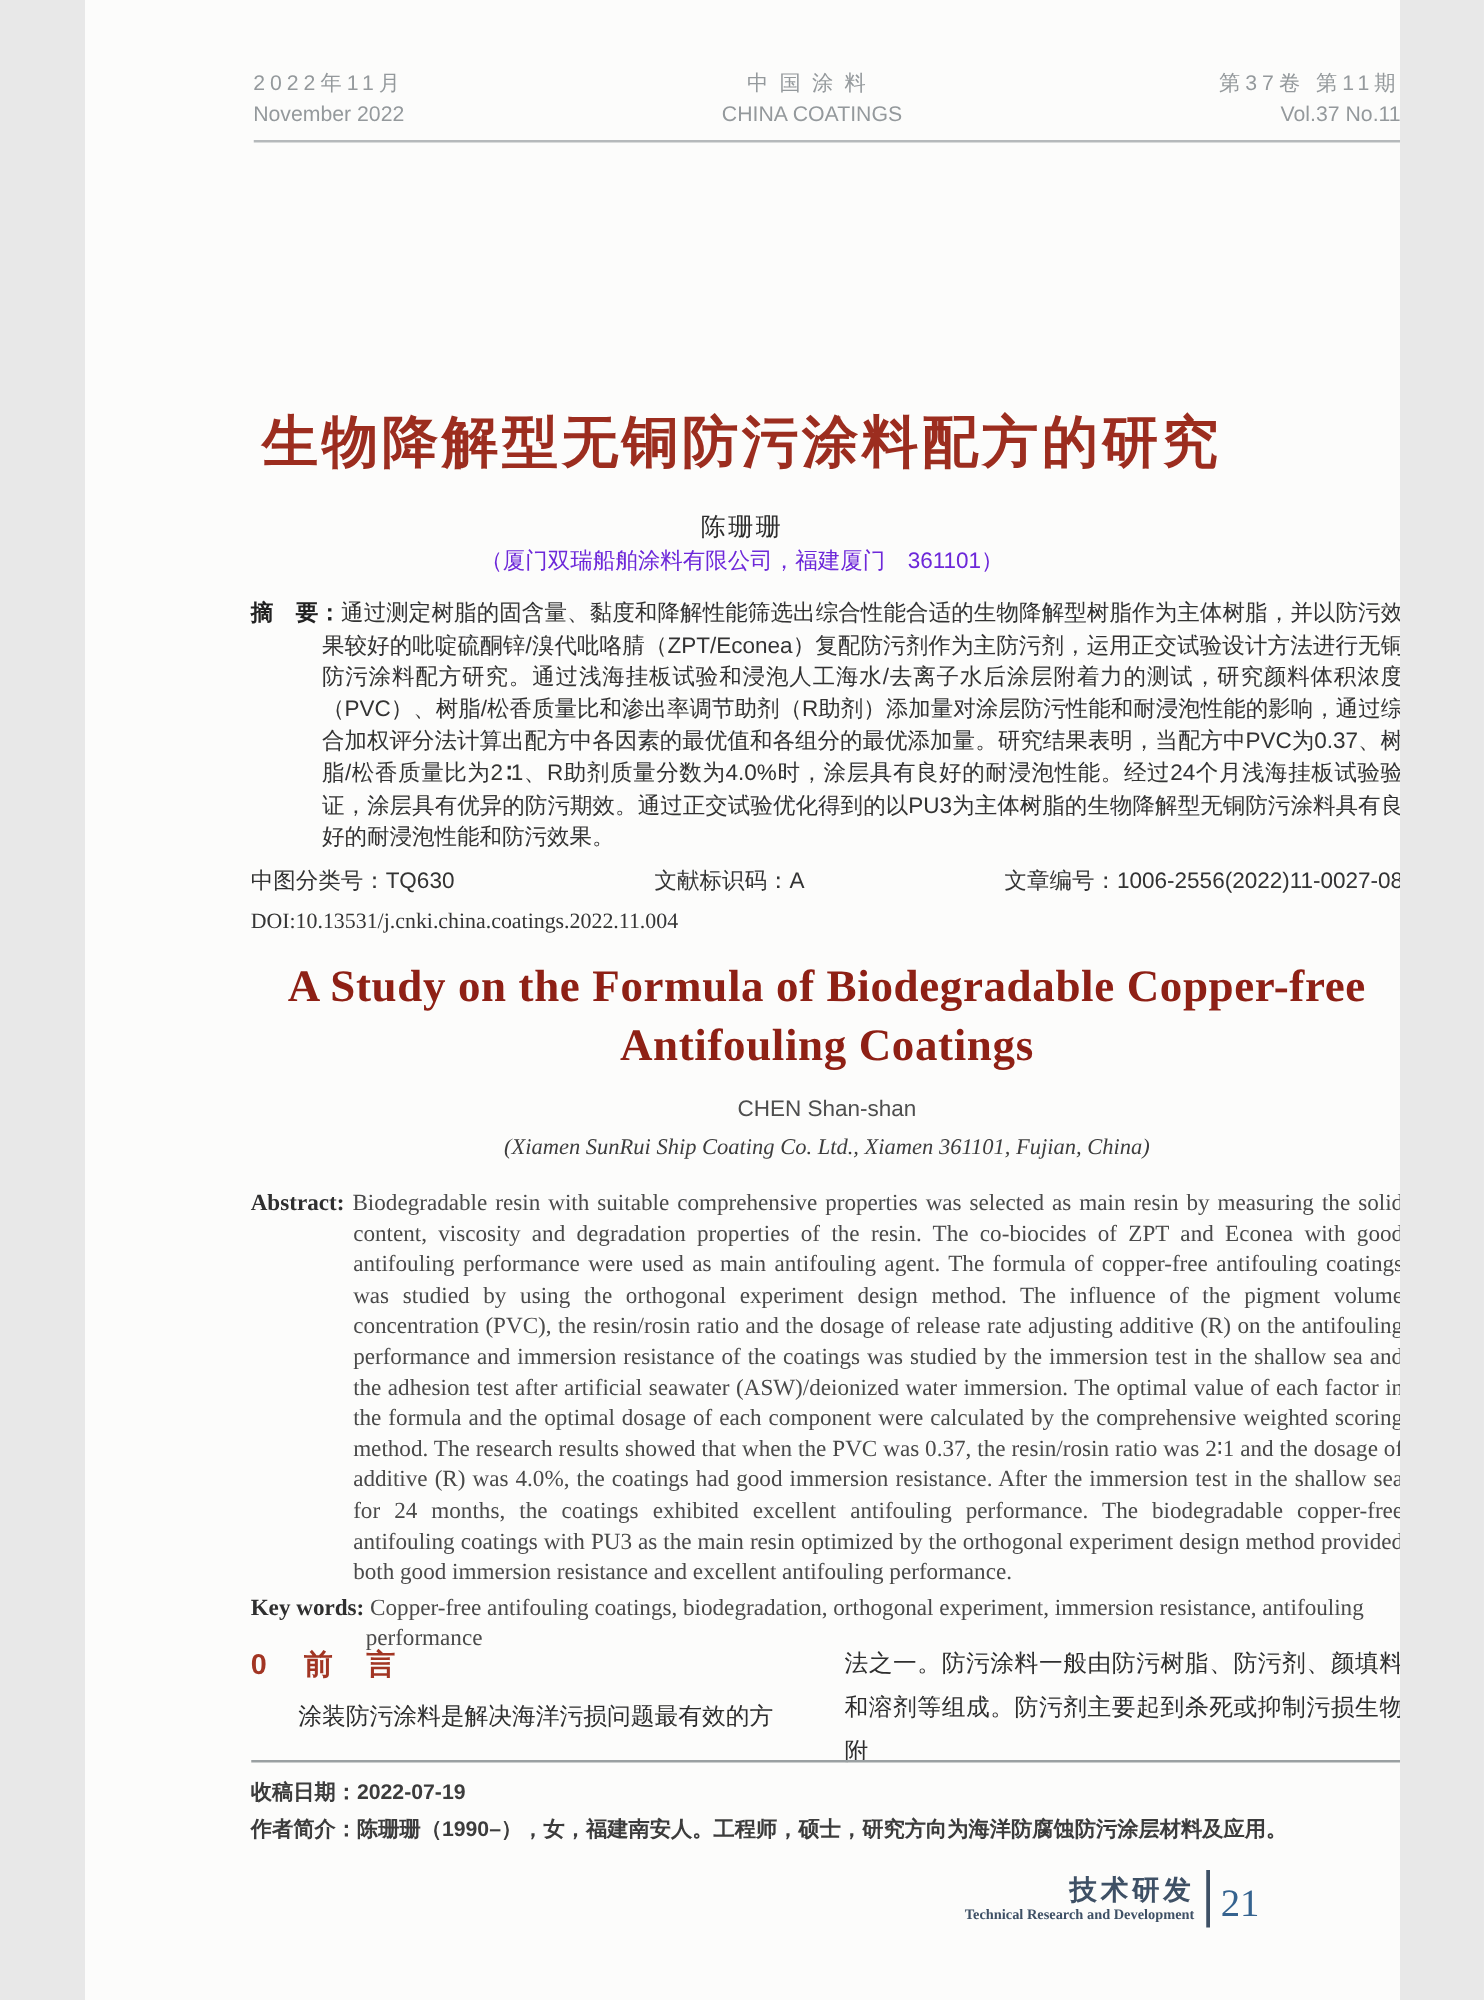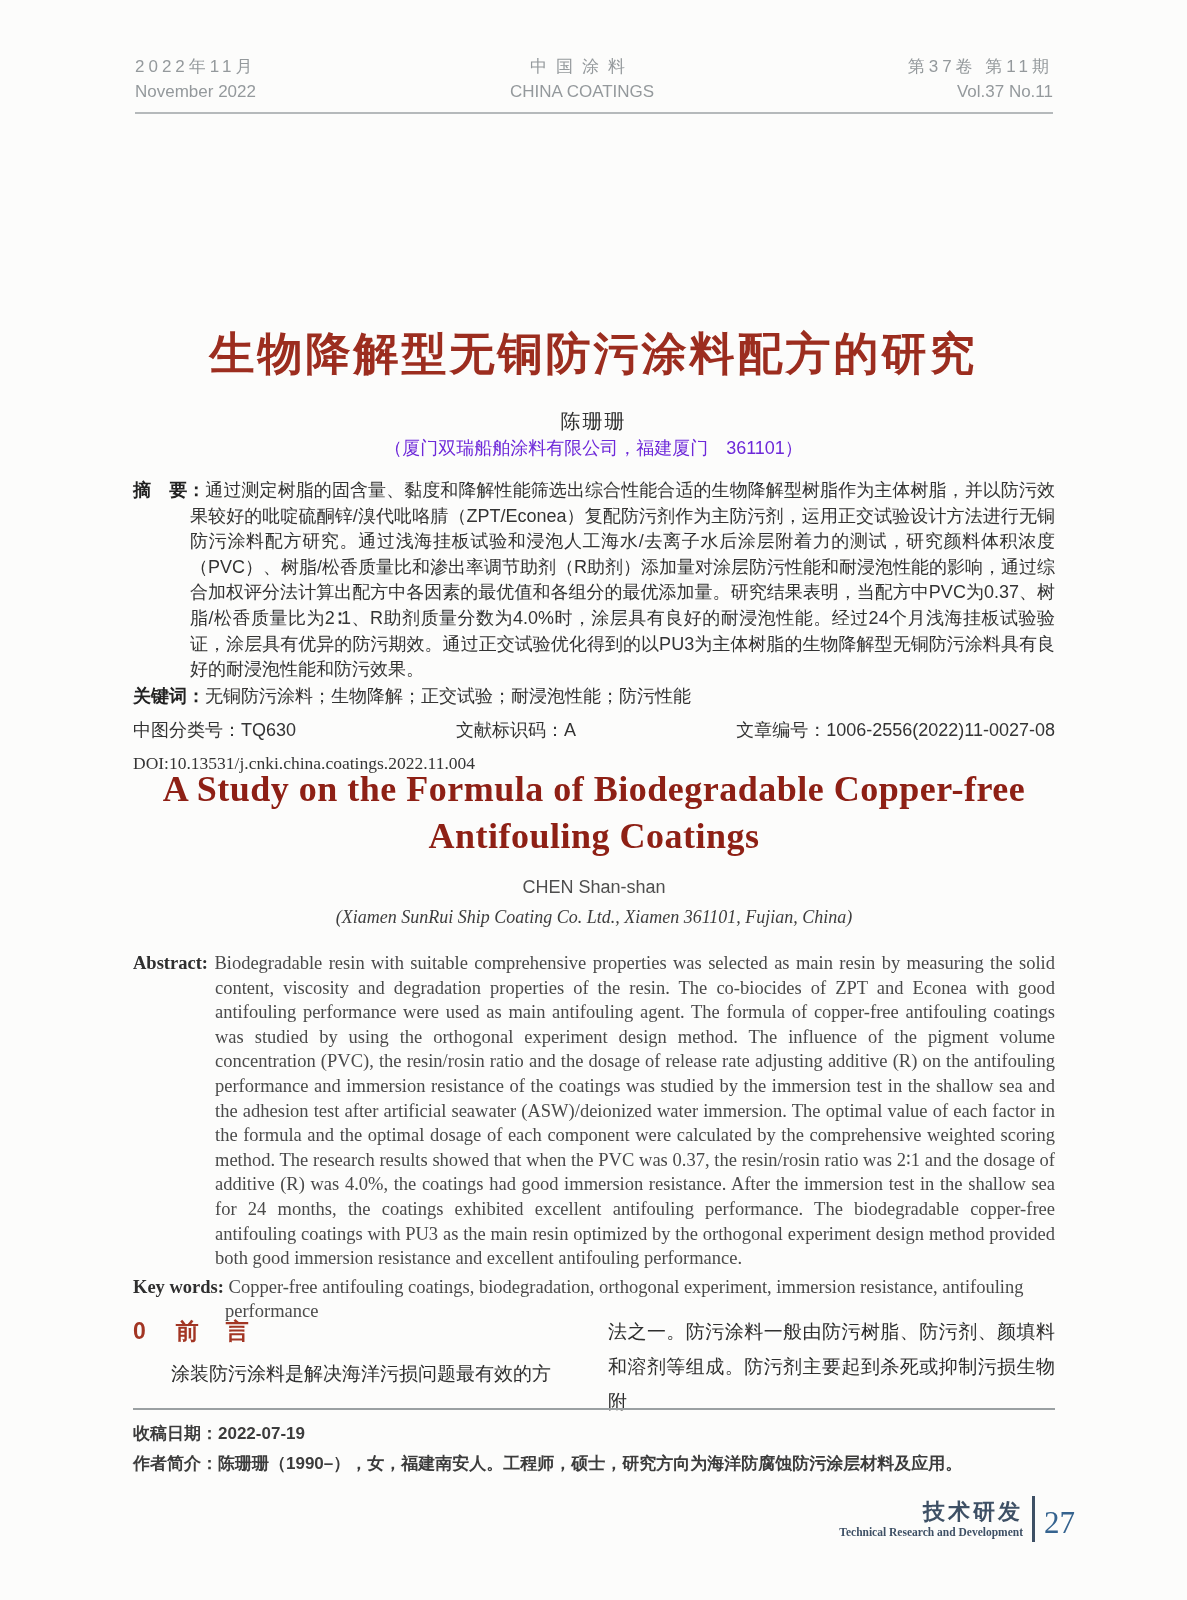--- a/index.html
+++ b/index.html
@@ -1,18 +1,18 @@
 <!DOCTYPE html>
 <html><head>
 <meta charset="utf-8">
 <style>
   html,body { margin:0; padding:0; background:#e8e8e8; }
   .page {
     position:relative;
-    width:1187px; height:1600px;
+    width:1052px; height:1600px;
     margin:0 auto;
     background:#fcfcfb;
     overflow:hidden;
     font-family:"Liberation Sans", sans-serif;
     color:#373737;
   }
 
   
   .jheader {
     position:absolute; top:54px; left:135px; width:918px;
@@ -151,21 +151,20 @@
       <span class="en">Vol.37 No.11</span>
     </div>
   </div>
 
   <h1 class="zh-title" style="margin:0;">生物降解型无铜防污涂料配方的研究</h1>
   <div class="zh-author">陈珊珊</div>
   <div class="zh-affil">（厦门双瑞船舶涂料有限公司，福建厦门　361101）</div>
 
   <div class="frontmatter">
     <p class="zh-abstract"><b>摘　要：</b><span>通过测定树脂的固含量、黏度和降解性能筛选出综合性能合适的生物降解型树脂作为主体树脂，并以防污效果较好的吡啶硫酮锌/溴代吡咯腈（ZPT/Econea）复配防污剂作为主防污剂，运用正交试验设计方法进行无铜防污涂料配方研究。通过浅海挂板试验和浸泡人工海水/去离子水后涂层附着力的测试，研究颜料体积浓度（PVC）、树脂/松香质量比和渗出率调节助剂（R助剂）添加量对涂层防污性能和耐浸泡性能的影响，通过综合加权评分法计算出配方中各因素的最优值和各组分的最优添加量。研究结果表明，当配方中PVC为0.37、树脂/松香质量比为2∶1、R助剂质量分数为4.0%时，涂层具有良好的耐浸泡性能。经过24个月浅海挂板试验验证，涂层具有优异的防污期效。通过正交试验优化得到的以PU3为主体树脂的生物降解型无铜防污涂料具有良好的耐浸泡性能和防污效果。</span></p>
-    <p class="zh-keywords"><b>关键词：</b><span>无铜防污涂料；生物降解；正交试验；耐浸泡性能；防污性能</span></p>
     <div class="meta-row">
       <span>中图分类号：TQ630</span>
       <span>文献标识码：A</span>
       <span>文章编号：1006-2556(2022)11-0027-08</span>
     </div>
     <div class="doi-line">DOI:10.13531/j.cnki.china.coatings.2022.11.004</div>
   </div>
 
   <div class="en-block">
     <div class="en-title">
@@ -195,16 +194,16 @@
     <p>收稿日期：2022-07-19</p>
     <p>作者简介：陈珊珊（1990–），女，福建南安人。工程师，硕士，研究方向为海洋防腐蚀防污涂层材料及应用。</p>
   </div>
 
   <div class="fbadge">
     <div class="labels">
       <div class="f-zh">技术研发</div>
       <div class="f-en">Technical Research and Development</div>
     </div>
     <div class="f-bar"></div>
-    <div class="f-num">27</div>
+    <div class="f-num">21</div>
   </div>
 
 </div>
 
 </body></html>

